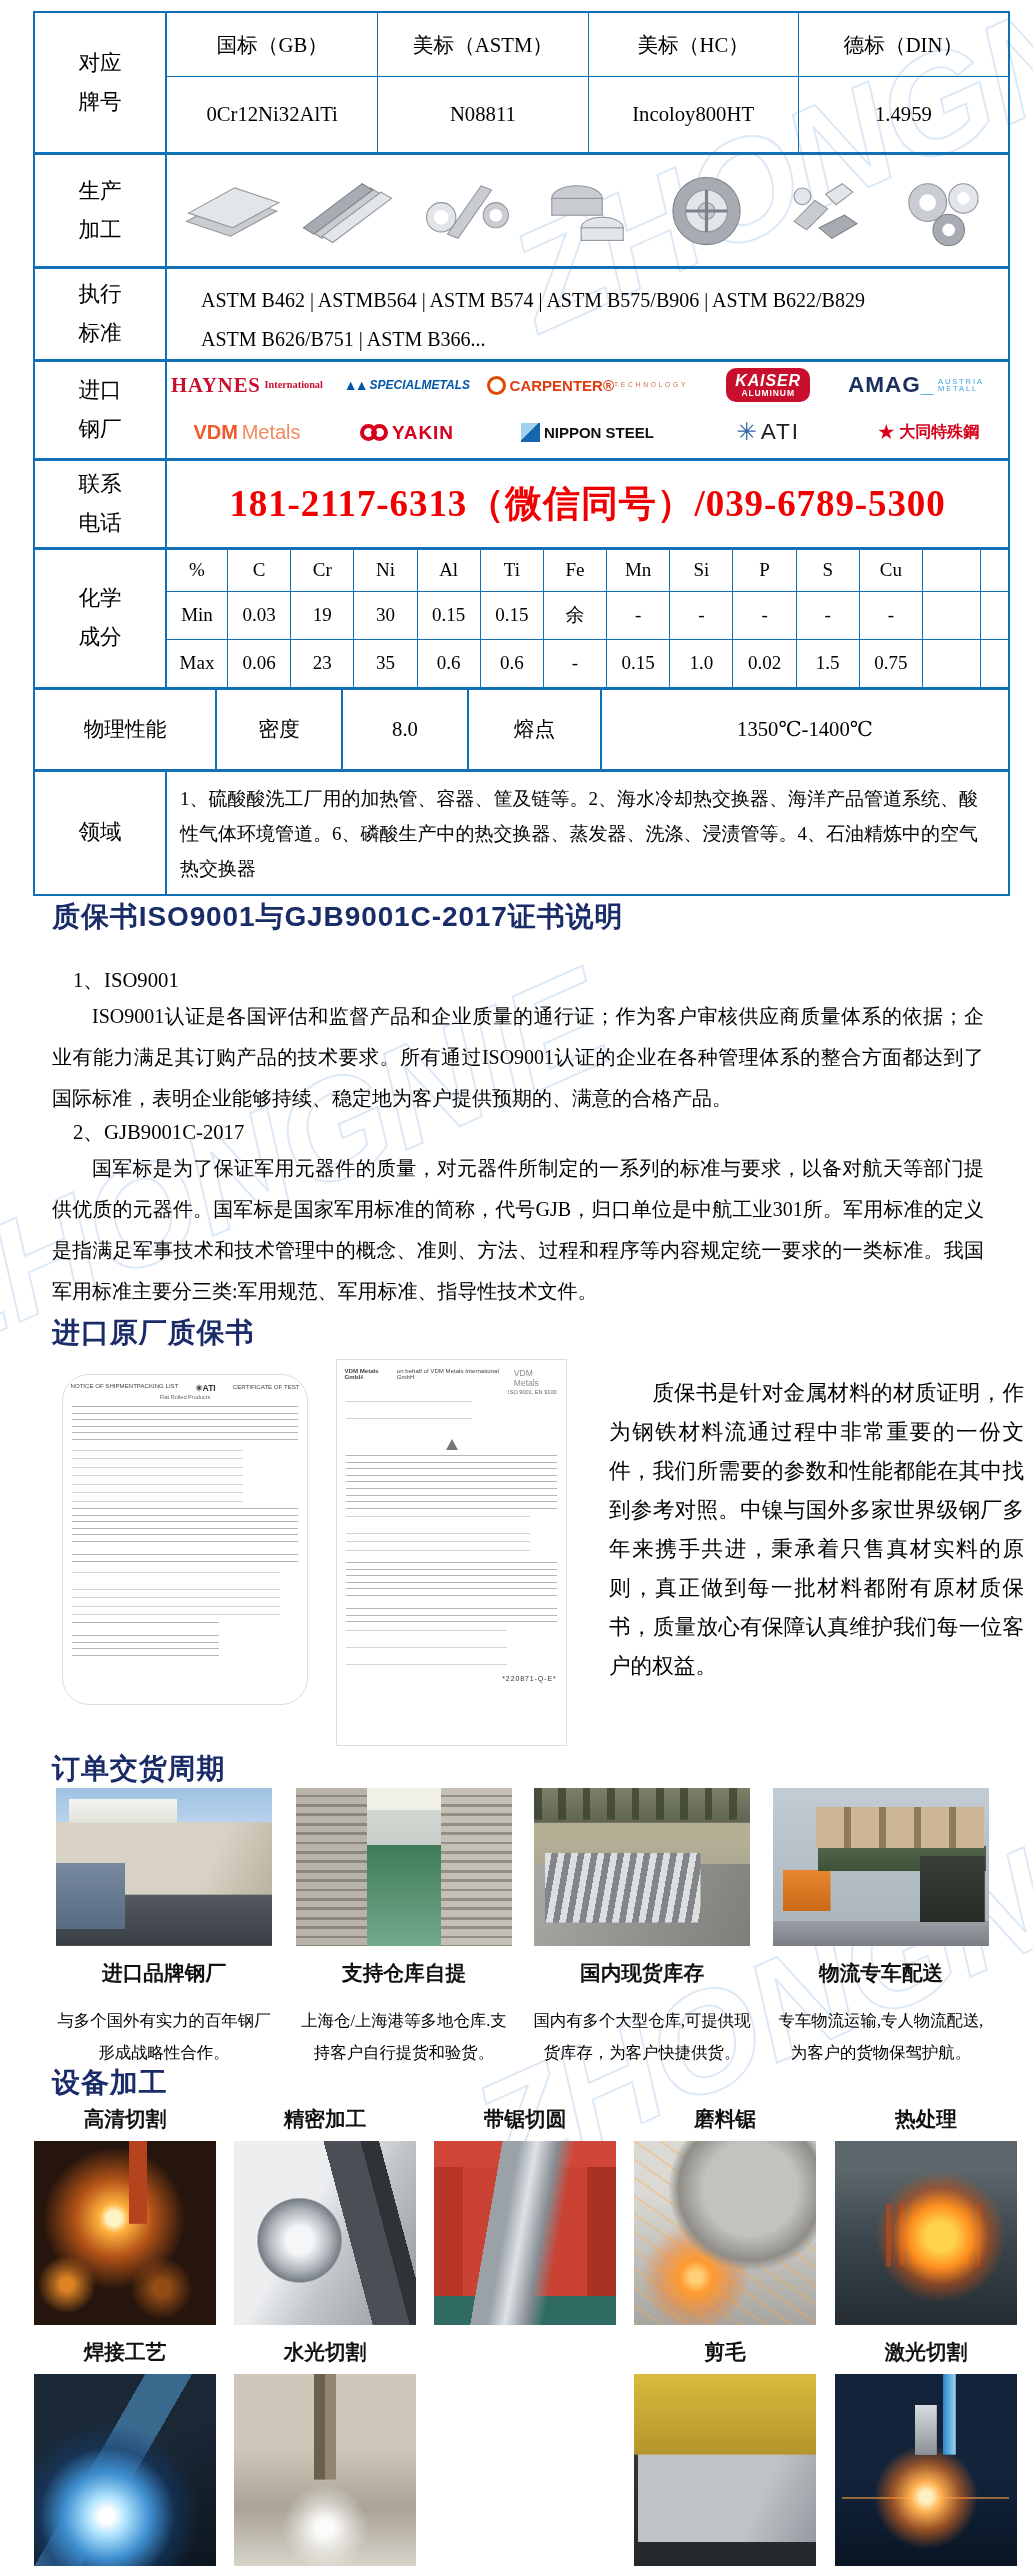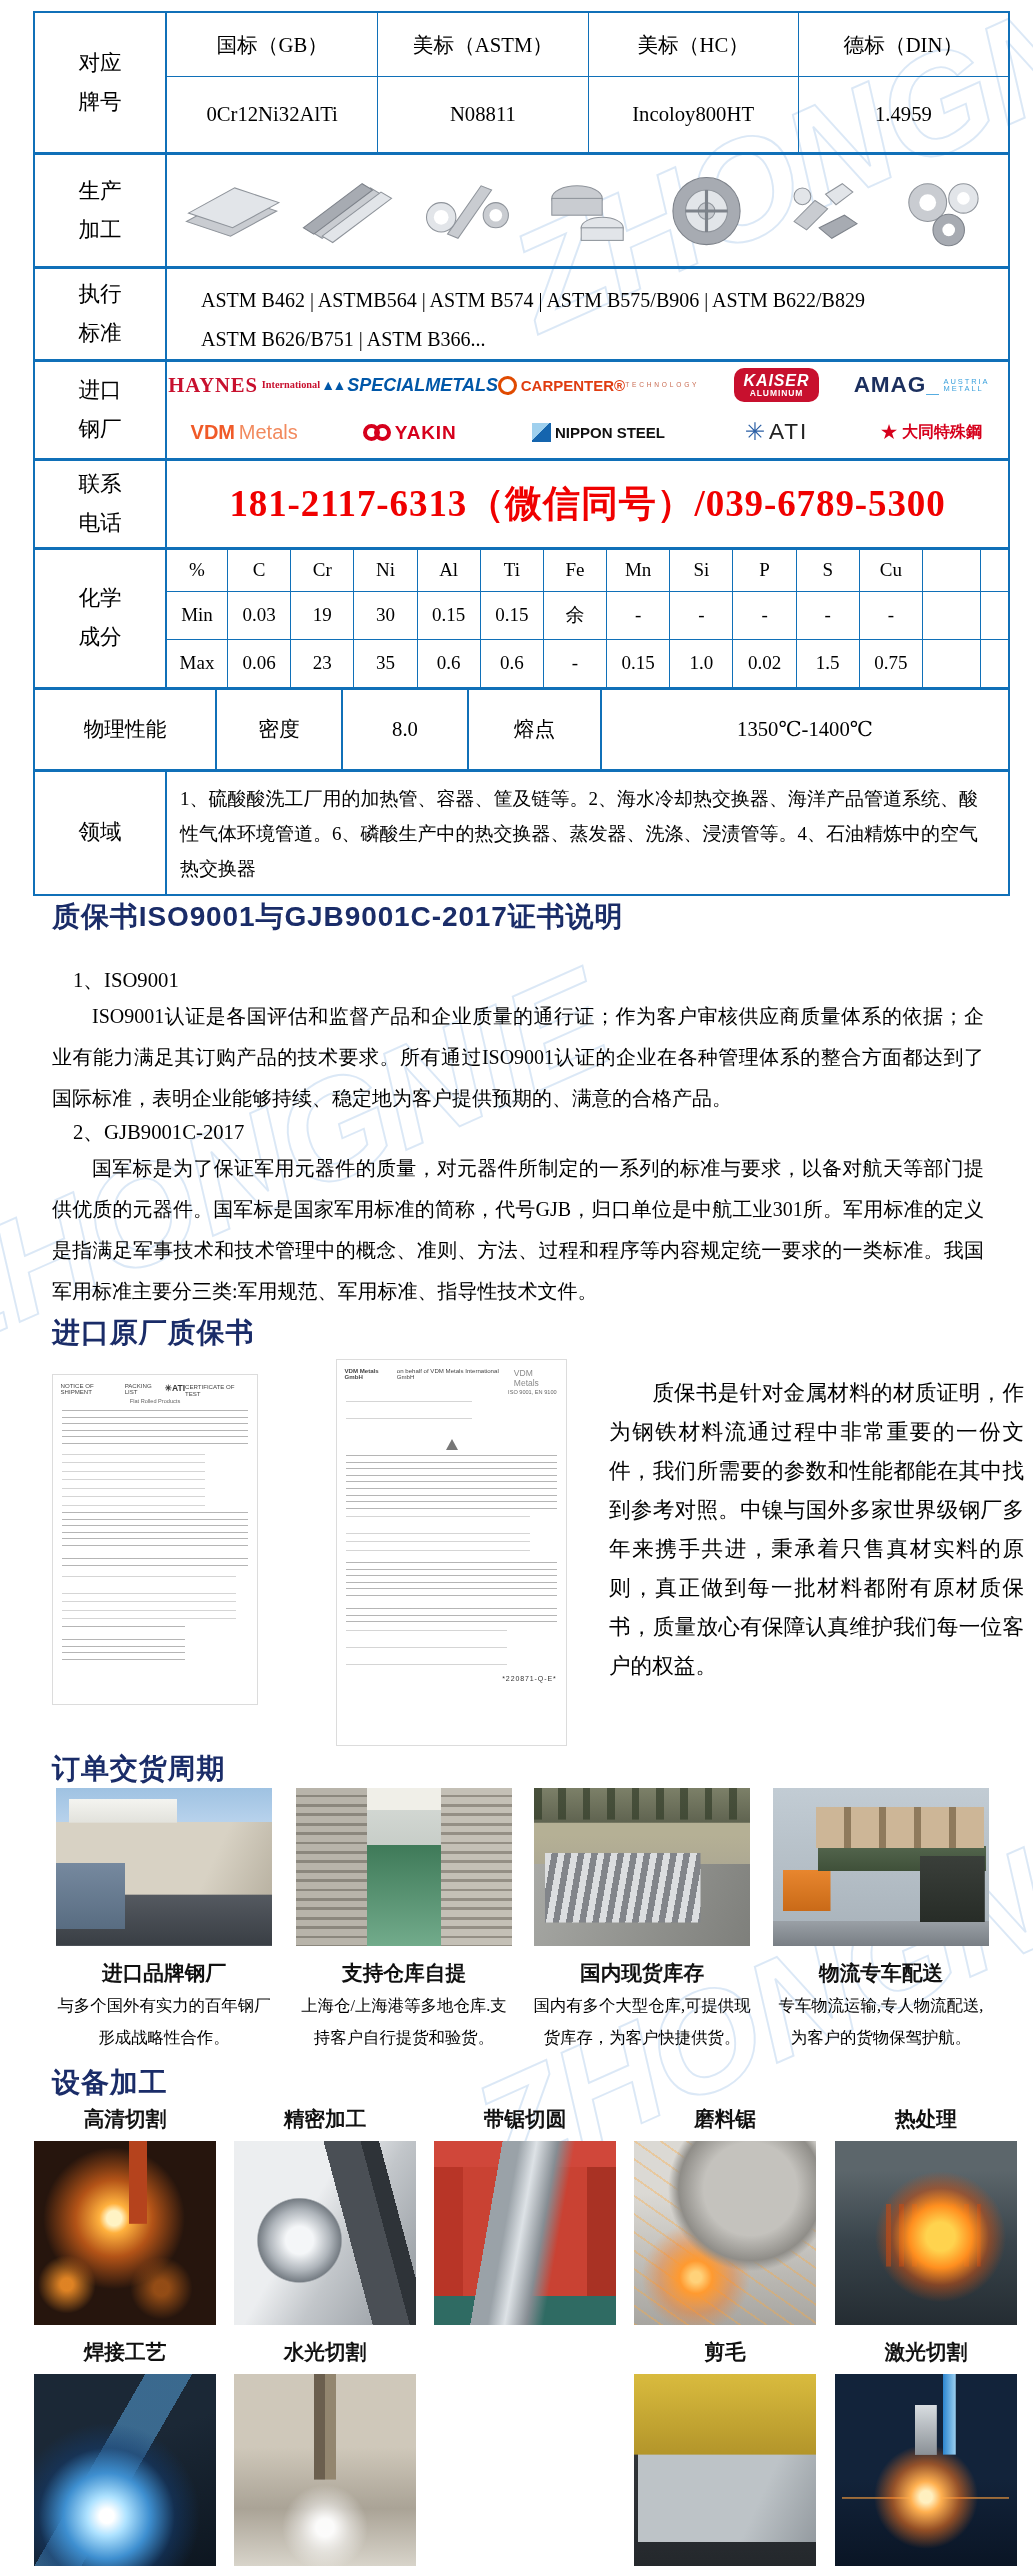--- a/index.html
+++ b/index.html
@@ -29,21 +29,21 @@
   
   .std-box{padding:11.3px 0 0 34px;font-size:20px;line-height:1.95;}
   
   .mill-grid{display:grid;grid-template-columns:repeat(5,1fr);grid-template-rows:47px 47px;align-items:center;justify-items:center;height:96px;
              font-family:"Liberation Sans",sans-serif;}
   .logo{display:flex;align-items:center;gap:3.8px;line-height:1;}
   .lg-col{display:flex;flex-direction:row;align-items:center;line-height:1;}
   .haynes-1{color:#c8102e;font-weight:bold;font-size:20.7px;font-family:"Liberation Serif",serif;letter-spacing:0.9px;}
   .haynes-2{color:#c8102e;font-weight:bold;font-size:10.3px;font-family:"Liberation Serif",serif;}
   .special-tri{color:#0057a8;font-size:14px;letter-spacing:-2.8px;}
-  .special-t{color:#0057a8;font-weight:bold;font-style:italic;font-size:18px;letter-spacing:0;}
+  .special-t{color:#0057a8;font-weight:bold;font-style:italic;font-size:12px;letter-spacing:0;}
   .carp-ring{width:19px;height:19px;border:3.8px solid #e04a00;border-radius:50%;box-sizing:border-box;}
   .carp-1{color:#e03c10;font-weight:bold;font-size:15px;}
   .carp-2{color:#c86a50;font-size:6.6px;letter-spacing:2.8px;}
   .kaiser-box{background:#c8102e;border-radius:10px;padding:4.7px 9.4px;display:flex;flex-direction:column;align-items:center;}
   .kaiser-1{color:#fff;font-weight:bold;font-style:italic;font-size:16px;letter-spacing:0.9px;}
   .kaiser-2{color:#fff;font-weight:bold;font-size:8.5px;letter-spacing:0.9px;}
   .amag-1{color:#1b2f5e;font-weight:bold;font-size:22.6px;letter-spacing:0.9px;}
   .amag-1 .uscore{color:#3aa0dc;}
   .amag-2{color:#3aa0dc;font-size:7.5px;letter-spacing:1.9px;}
   .vdm-1{color:#f05a28;font-weight:bold;font-size:20px;}
@@ -91,21 +91,21 @@
   .c-tri{width:0;height:0;border-left:6.6px solid transparent;border-right:6.6px solid transparent;
          border-bottom:11.3px solid #777;margin:1.9px auto;}
   .c-foot{font-size:7px;text-align:right;padding:1.9px 9.4px;color:#333;letter-spacing:0.9px;}
   .warranty-para{position:absolute;left:609px;top:1374px;width:415px;font-size:21.6px;line-height:39px;
                  text-indent:2em;text-align:justify;z-index:2;}
   
   .col{position:absolute;z-index:2;display:flex;flex-direction:column;align-items:center;}
   .photo{width:100%;box-sizing:border-box;}
   .cap{font-family:"Liberation Sans",sans-serif;font-weight:bold;font-size:20.7px;color:#111;margin-top:13px;text-align:center;}
   .cap-above{font-family:"Liberation Sans",sans-serif;font-weight:bold;font-size:20.7px;color:#111;margin-bottom:7.5px;text-align:center;}
-  .desc{font-size:16.4px;line-height:1.95;margin-top:3px;text-align:center;width:102%;}
+  .desc{font-size:16.4px;line-height:1.95;margin-top:18px;text-align:center;width:102%;}
   
   .ph-mill{height:158px;background-color:#7d828a;background-repeat:no-repeat;background-image:
     linear-gradient(#f4f4f0,#e2e2dc),
     linear-gradient(#76899f,#586c81),
     linear-gradient(115deg,#d8d2c4 0 70%,#b9b2a2),
     linear-gradient(#9fc2e2,#c6dcf2),
     linear-gradient(#565b62,#393e44);
     background-size:50% 15%,32% 42%,100% 46%,100% 34%,100% 34%;
     background-position:12% 8%,0% 82%,0 40%,top,bottom;}
   .ph-warehouse{height:158px;background:#c5cdc6;background-repeat:no-repeat;background-image:
@@ -456,21 +456,21 @@
   </div>
 
   <div class="sec-h" style="top:898px;">质保书ISO9001与GJB9001C-2017证书说明</div>
   <div class="item-title" style="top:966px;">1、ISO9001</div>
   <div class="para" style="top:996px;">ISO9001认证是各国评估和监督产品和企业质量的通行证；作为客户审核供应商质量体系的依据；企业有能力满足其订购产品的技术要求。所有通过ISO9001认证的企业在各种管理体系的整合方面都达到了国际标准，表明企业能够持续、稳定地为客户提供预期的、满意的合格产品。</div>
   <div class="item-title" style="top:1118px;">2、GJB9001C-2017</div>
   <div class="para" style="top:1148px;">国军标是为了保证军用元器件的质量，对元器件所制定的一系列的标准与要求，以备对航天等部门提供优质的元器件。国军标是国家军用标准的简称，代号GJB，归口单位是中航工业301所。军用标准的定义是指满足军事技术和技术管理中的概念、准则、方法、过程和程序等内容规定统一要求的一类标准。我国军用标准主要分三类:军用规范、军用标准、指导性技术文件。</div>
 
   <div class="sec-h" style="top:1314px;">进口原厂质保书</div>
 
-  <div class="cert" style="left:52px;top:1374px;width:206px;height:331px;">
+  <div class="cert" style="left:62px;top:1374px;width:246px;height:331px;border-radius:27px;">
     <div class="c-top">
       <span class="lg-col" style="align-items:flex-start;">
         <span>NOTICE OF SHIPMENT</span>
         <span>PACKING LIST</span>
       </span>
       <span class="c-brand"><span>✳ATI</span></span>
       <span>CERTIFICATE OF TEST</span>
     </div>
     <div style="text-align:center;font-size:5.6px;color:#666;">Flat Rolled Products</div>
     <div class="lines" style="height:38px;"></div>

